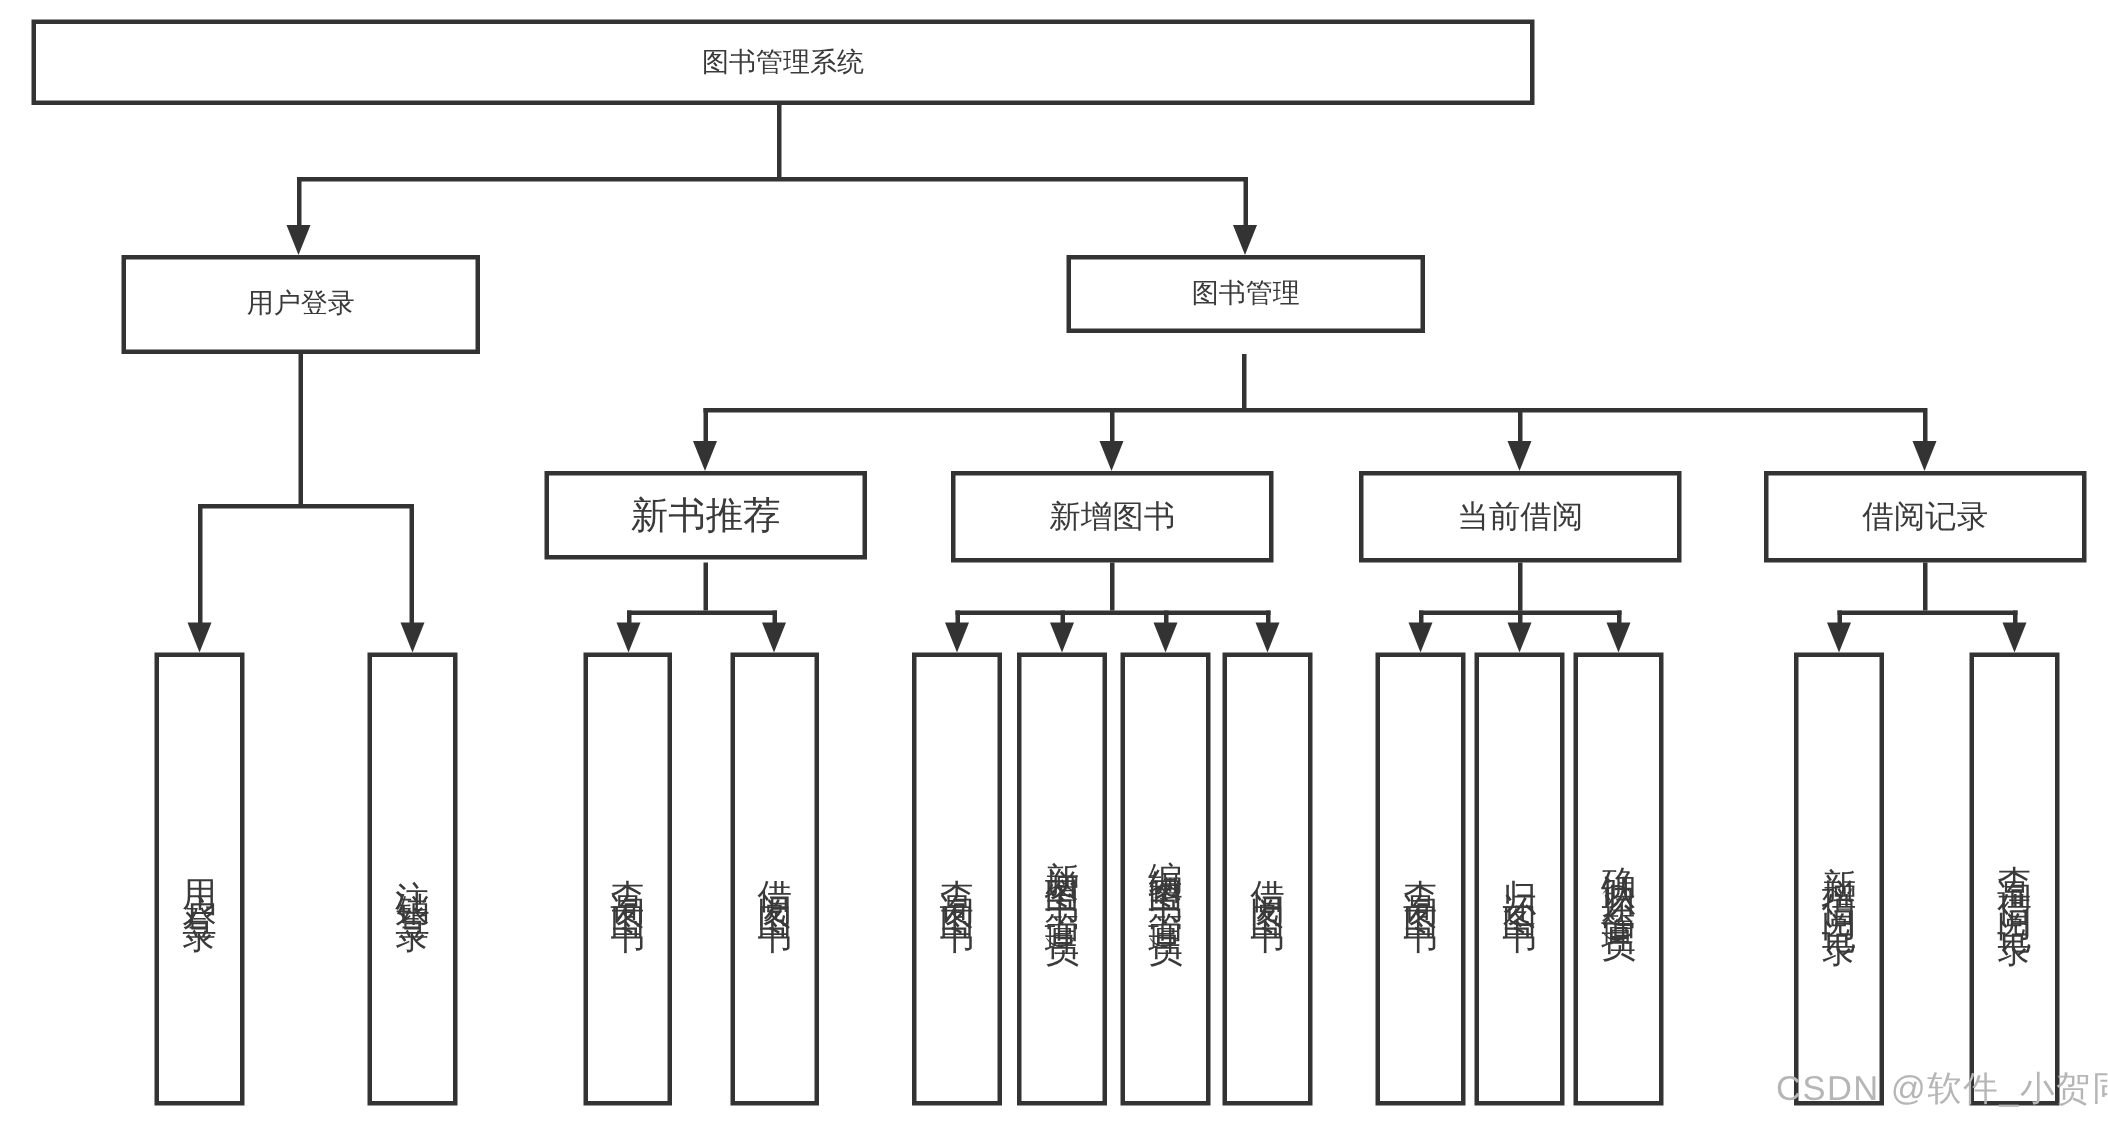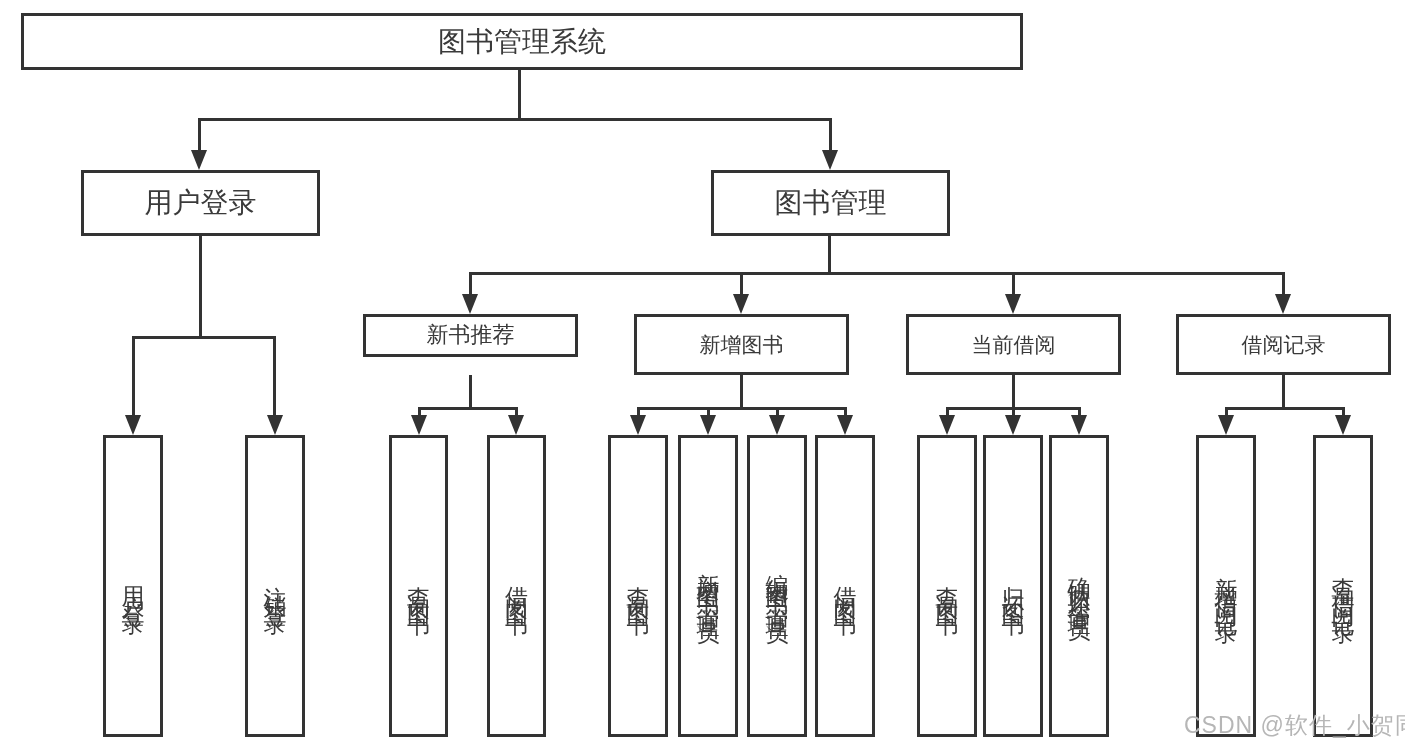--- a/index.html
+++ b/index.html
@@ -15,21 +15,21 @@
     width:1405px;height:747px;
     background:#ffffff;
     overflow:hidden;
   }
   .box{
     position:absolute;
     border:3px solid var(--line);
     background:#ffffff;
     display:flex;align-items:center;justify-content:center;
     color:var(--text);
-    font-size:28px;
+    font-size:18px;
     text-align:center;
     line-height:1.2;
   }
   .vbox{
     position:absolute;
     border:3px solid var(--line);
     background:#ffffff;
     display:flex;align-items:center;justify-content:center;
     color:var(--text);
     font-size:23px;
@@ -64,41 +64,41 @@
   <div class="box" style="left:21px;top:13px;width:1002px;height:57px;">图书管理系统</div>
 
   <div class="vline" style="left:518px;top:70px;height:48px;"></div>
   <div class="hline" style="left:198px;top:118px;width:634px;"></div>
   <div class="vline" style="left:198px;top:118px;height:34px;"></div>
   <div class="arrow" style="left:191px;top:150px;"></div>
   <div class="vline" style="left:829px;top:118px;height:34px;"></div>
   <div class="arrow" style="left:822px;top:150px;"></div>
 
   <div class="box" style="left:81px;top:170px;width:239px;height:66px;">用户登录</div>
-  <div class="box" style="left:711px;top:170px;width:239px;height:66px;">图书管理</div>
+  <div class="box" style="left:711px;top:170px;width:239px;height:52px;">图书管理</div>
 
   <div class="vline" style="left:199px;top:236px;height:100px;"></div>
   <div class="hline" style="left:132px;top:336px;width:144px;"></div>
   <div class="vline" style="left:132px;top:336px;height:80px;"></div>
   <div class="arrow" style="left:125px;top:415px;"></div>
   <div class="vline" style="left:273px;top:336px;height:80px;"></div>
   <div class="arrow" style="left:267px;top:415px;"></div>
 
   <div class="vline" style="left:828px;top:236px;height:36px;"></div>
   <div class="hline" style="left:469px;top:272px;width:815px;"></div>
   <div class="vline" style="left:469px;top:272px;height:24px;"></div>
   <div class="arrow" style="left:462px;top:294px;"></div>
   <div class="vline" style="left:740px;top:272px;height:24px;"></div>
   <div class="arrow" style="left:733px;top:294px;"></div>
   <div class="vline" style="left:1012px;top:272px;height:24px;"></div>
   <div class="arrow" style="left:1005px;top:294px;"></div>
   <div class="vline" style="left:1282px;top:272px;height:24px;"></div>
   <div class="arrow" style="left:1275px;top:294px;"></div>
 
-  <div class="box" style="left:363px;top:314px;width:215px;height:43px;font-size:22px;">新书推荐</div>
+  <div class="box" style="left:363px;top:314px;width:215px;height:59px;font-size:25px;">新书推荐</div>
   <div class="box" style="left:634px;top:314px;width:215px;height:61px;font-size:21px;">新增图书</div>
   <div class="box" style="left:906px;top:314px;width:215px;height:61px;font-size:21px;">当前借阅</div>
   <div class="box" style="left:1176px;top:314px;width:215px;height:61px;font-size:21px;">借阅记录</div>
 
   <div class="vline" style="left:469px;top:375px;height:32px;"></div>
   <div class="hline" style="left:418px;top:407px;width:100px;"></div>
   <div class="vline" style="left:418px;top:407px;height:10px;"></div>
   <div class="arrow" style="left:411px;top:415px;"></div>
   <div class="vline" style="left:515px;top:407px;height:10px;"></div>
   <div class="arrow" style="left:508px;top:415px;"></div>

